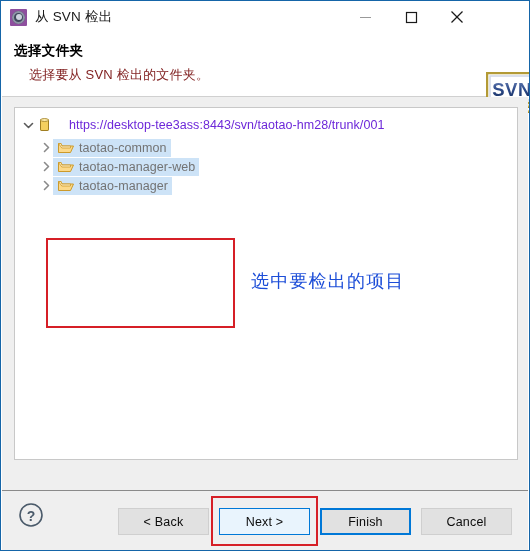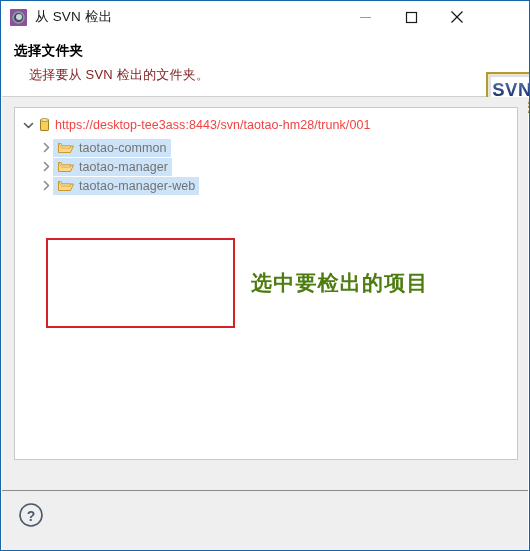--- a/index.html
+++ b/index.html
@@ -145,23 +145,23 @@
     width: 14px; height: 14px;
     display: flex; align-items: center; justify-content: center;
     flex: 0 0 auto;
   }
   .repo-icon {
     width: 9px; height: 14px;
     margin-left: 5px;
     flex: 0 0 auto;
   }
   .root-label {
-    margin-left: 6px;
+    margin-left: 20px;
     font-size: 12.5px;
-    color: #ef4444;
+    color: #6d28d9;
     letter-spacing: 0.05px;
   }
 
   .tree-children {
     position: absolute;
     left: 24px; top: 30px;
   }
   .tree-row {
     display: flex;
     align-items: center;
@@ -199,23 +199,23 @@
     position: absolute;
     left: 31px; top: 130px;
     width: 185px;
     height: 86px;
     border: 2px solid #d61f26;
     pointer-events: none;
   }
   .anno-text {
     position: absolute;
     left: 236px; top: 161px;
-    font-size: 21px;
-    font-weight: bold;
-    color: #4d7c0f;
+    font-size: 18px;
+    font-weight: normal;
+    color: #1d4ed8;
     letter-spacing: 1.2px;
     white-space: nowrap;
   }
 
   
   .footer {
     position: absolute;
     left: 1px; top: 489px;
     width: 526px;
     height: 60px;
@@ -361,48 +361,62 @@
           <span class="chev-right">
             <svg width="11" height="11" viewBox="0 0 11 11">
               <polyline points="3.5,1.5 7.5,5.5 3.5,9.5" fill="none" stroke="#8a8a8a" stroke-width="1.6" stroke-linecap="round" stroke-linejoin="round"></polyline>
             </svg>
           </span>
           <span class="row-inner selected">
             <svg class="folder-icon" viewBox="0 0 16 13">
               <path d="M0.5 2.5 L0.5 11.5 L12.5 11.5 L15.5 5 L4 5 L3 2.5 Z" fill="#fcd98a" stroke="#cc9a2b" stroke-width="1"></path>
               <path d="M0.5 2.5 L3 2.5 L4 5 L12.5 5 L12.5 7 L3.8 7 Z" fill="#fdebbe" stroke="#cc9a2b" stroke-width="0.8"></path>
             </svg>
-            <span class="row-label">taotao-manager</span>
+            <span class="row-label">taotao-manager-web</span>
           </span>
         </div>
 
         <div class="tree-row">
           <span class="chev-right">
             <svg width="11" height="11" viewBox="0 0 11 11">
               <polyline points="3.5,1.5 7.5,5.5 3.5,9.5" fill="none" stroke="#8a8a8a" stroke-width="1.6" stroke-linecap="round" stroke-linejoin="round"></polyline>
             </svg>
           </span>
           <span class="row-inner selected">
             <svg class="folder-icon" viewBox="0 0 16 13">
               <path d="M0.5 2.5 L0.5 11.5 L12.5 11.5 L15.5 5 L4 5 L3 2.5 Z" fill="#fcd98a" stroke="#cc9a2b" stroke-width="1"></path>
               <path d="M0.5 2.5 L3 2.5 L4 5 L12.5 5 L12.5 7 L3.8 7 Z" fill="#fdebbe" stroke="#cc9a2b" stroke-width="0.8"></path>
             </svg>
-            <span class="row-label">taotao-manager-web</span>
+            <span class="row-label">taotao-manager</span>
           </span>
         </div>
 
 
       </div>
 
       <div class="anno-box"></div>
       <div class="anno-text">选中要检出的项目</div>
     </div>
   </div>
 
   <div class="footer">
     <svg class="help-icon" viewBox="0 0 26 26">
       <circle cx="13" cy="13" r="11" fill="none" stroke="#4a5a6a" stroke-width="1.6"></circle>
       <text x="13" y="18.5" font-family="Liberation Sans, sans-serif" font-size="14" font-weight="bold" text-anchor="middle" fill="#4a5a6a">?</text>
     </svg>
 
+    <div class="btn-row">
+      <div class="btn-wrap">
+        <div class="btn">&lt; Back</div>
+      </div>
+      <div class="btn-wrap annotated">
+        <div class="btn focus">Next &gt;</div>
+      </div>
+      <div class="btn-wrap">
+        <div class="btn default">Finish</div>
+      </div>
+      <div class="btn-wrap">
+        <div class="btn">Cancel</div>
+      </div>
+    </div>
   </div>
 
 </div>
 
 </body></html>

